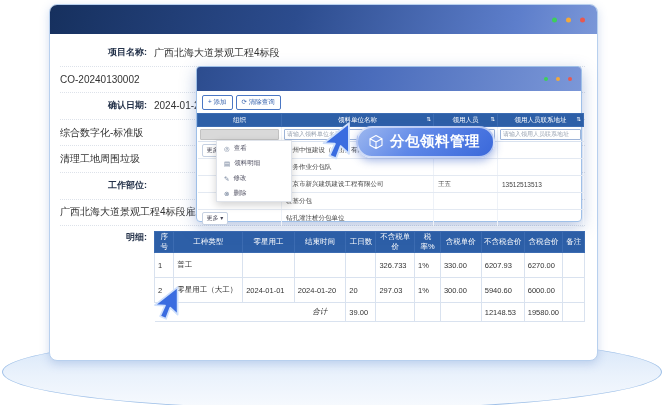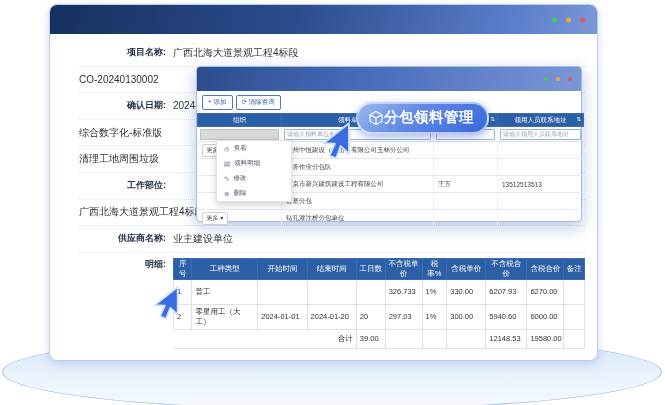--- a/index.html
+++ b/index.html
@@ -17,39 +17,39 @@
     background:#fff; border:1px solid #b8d0ee; border-radius:8px;
     box-shadow:0 3px 10px rgba(90,130,200,.28); }
   .card-header { height:29px; border-radius:7px 7px 0 0;
     background:linear-gradient(105deg,#16305e 0%,#2c4c8e 45%,#5d7ecb 85%,#7b97d8 100%);
     position:relative; }
   .dots { position:absolute; right:12px; top:50%; transform:translateY(-50%);
     display:flex; gap:9px; }
   .dot { width:5px; height:5px; border-radius:50%; }
 
   
-  .form { padding:6px 12px 0 10px;margin-left:19px; }
+  .form { padding:6px 12px 0 10px; }
   .frow { display:flex; align-items:center; height:26.6px;
     border-bottom:1px dotted #dde2ea; }
   .frow:last-child { border-bottom:none; }
   .flabel { width:94px; text-align:right; font-size:9px; font-weight:bold;
     color:#24324a; flex:none; padding-right:7px; }
   .fvalue { font-size:10px; color:#333; }
   .frow.detail { height:auto; align-items:flex-start; border-bottom:none; padding-top:5px; }
 
   
   table.detail { width:100%; border-collapse:collapse; table-layout:fixed;
     font-size:7.5px; color:#333; }
   table.detail th { background:#2d5fa7; color:#fff; font-weight:normal;
     height:15px; border:1px solid #3c6cb2; padding:0 2px; }
   table.detail td { border:1px solid #d9e2ef; height:25px; padding:0 3px; }
   table.detail tr.total td { border:none; border-top:1px solid #d9e2ef;
     border-bottom:1px solid #d9e2ef; height:19px; }
   table.detail tr.total td.boxed { border:1px solid #d9e2ef; }
-  .ta-r { text-align:right; }
+  .ta-r { text-align:center;font-style:italic; }
 
   
   .overlay { position:absolute; left:196px; top:66px; width:386px; height:156px;
     background:#fff; border:1px solid #9fc0e8; border-radius:4px;
     box-shadow:0 5px 16px rgba(50,90,170,.35); z-index:5; }
   .ov-header { height:24px; border-radius:3px 3px 0 0; position:relative;
     background:linear-gradient(105deg,#2c4c8e 0%,#4a6cbb 45%,#7b97d8 100%); }
   .ov-header .dot { width:4px; height:4px; }
   .ov-toolbar { padding:4px 5px 3px 5px; display:flex; gap:3px; }
   .ov-btn { font-size:6.5px; color:#2c5aa8; background:#fff;
@@ -70,26 +70,26 @@
     border-radius:2px; padding:1px 4px; cursor:pointer; white-space:nowrap; }
 
   
   .menu { position:absolute; left:19px; top:73px; width:76px; background:#fff;
     border:1px solid #dfe3ea; box-shadow:0 3px 8px rgba(0,0,0,.18); z-index:6; }
   .menu-item { display:flex; align-items:center; gap:4px; font-size:6.5px;
     color:#556; padding:3px 7px; cursor:pointer; }
   .mi-icon { font-size:6.5px; color:#6a7a94; }
 
   
-  .badge { position:absolute; display:flex; align-items:center; 
+  .badge { position:absolute; display:flex; align-items:center; gap:6px;
     padding:4px 13px 5px 10px; border-radius:17px; color:#fff; font-weight:bold;
     font-size:14.5px; letter-spacing:.5px; z-index:9;
     background:linear-gradient(135deg,#9cb7ef 0%,#5e87e8 45%,#3a68da 100%);
     border:2px solid rgba(255,255,255,.6);
-    box-shadow:0 3px 9px rgba(60,100,200,.45); }
+    box-shadow:0 3px 9px rgba(60,100,200,.45);margin-top:24px; }
   .badge svg { flex:none; }
   .cursor { position:absolute; z-index:8; }
 </style>
 </head>
 <body>
 
 <div class="stage">
 
   <div class="platform"></div>
 
@@ -119,24 +119,20 @@
       </div>
       <div class="frow">
         <span class="fvalue">清理工地周围垃圾</span>
       </div>
       <div class="frow">
         <span class="flabel">工作部位:</span>
         <span class="fvalue"></span>
       </div>
       <div class="frow">
         <span class="fvalue">广西北海大道景观工程4标段雇工合同</span>
-      </div>
-      <div class="frow">
-        <span class="flabel">供应商名称:</span>
-        <span class="fvalue">业主建设单位</span>
       </div>
 
       <div class="frow detail">
         <span class="flabel">明细:</span>
         <table class="detail">
           <colgroup>
             <col style="width:4.5%">
               <col style="width:16%">
               <col style="width:12%">
             <col style="width:12%">
@@ -145,21 +141,21 @@
             <col style="width:6%">
               <col style="width:9.5%">
               <col style="width:10%">
             <col style="width:9%">
               <col style="width:5%">
           </colgroup>
           <tbody>
               <tr>
             <th>序号</th>
             <th>工种类型</th>
-            <th>开始时间</th>
+            <th>零星用工</th>
             <th>结束时间</th>
             <th>工日数</th>
             <th>不含税单价</th>
             <th>税率%</th>
             <th>含税单价</th>
             <th>不含税合价</th>
             <th>含税合价</th>
             <th>备注</th>
           </tr>
           <tr>

